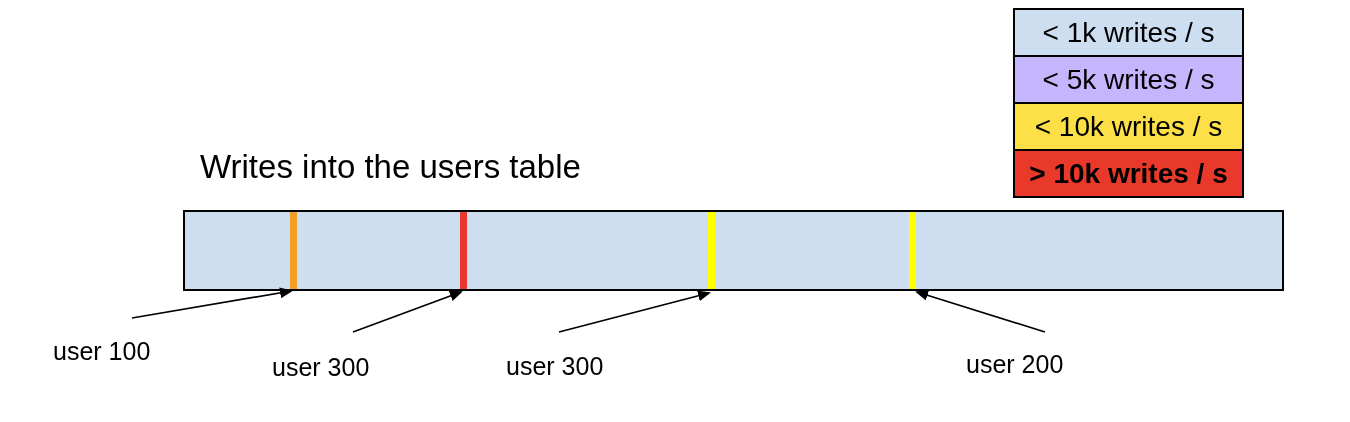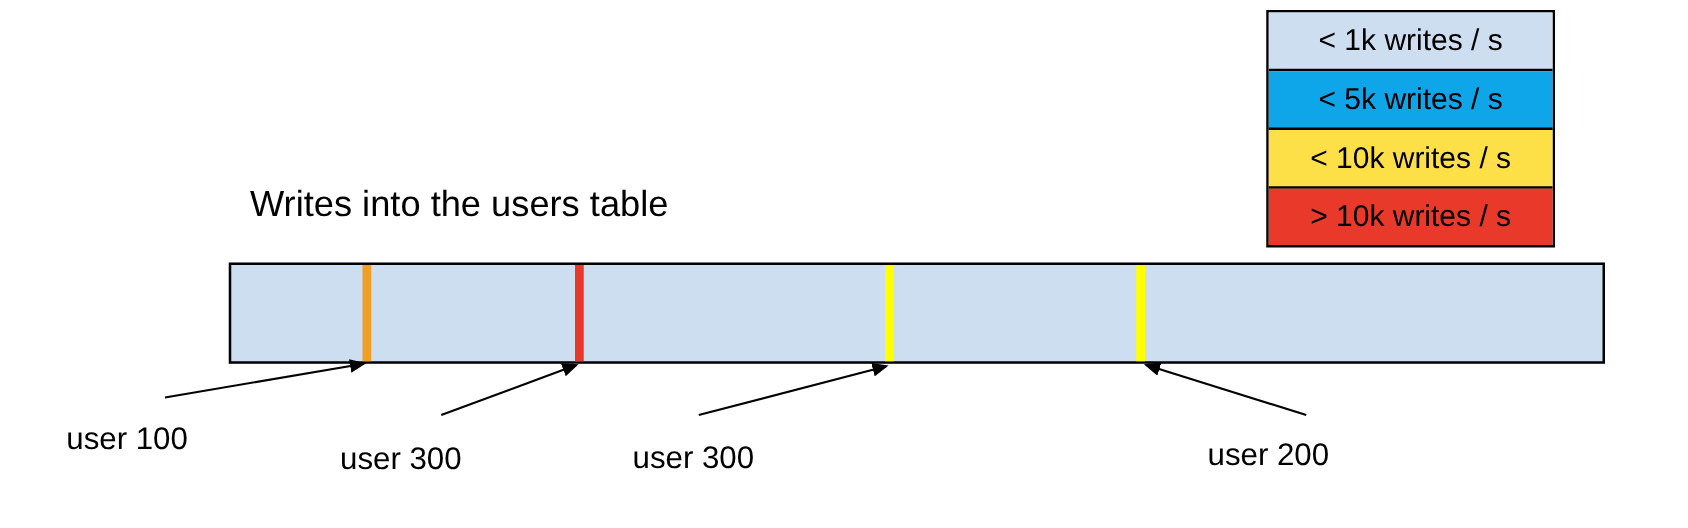--- a/index.html
+++ b/index.html
@@ -12,42 +12,42 @@
     position: relative;
     width: 1350px;
     height: 422px;
     background: #ffffff;
     overflow: hidden;
   }
   .diagram-title {
     position: absolute;
     left: 200px;
     top: 148px;
-    font-size: 29px;
+    font-size: 33px;
     color: #000000;
     white-space: nowrap;
   }
   .legend {
     position: absolute;
     left: 1013px;
     top: 8px;
     width: 231px;
     border: 2px solid #000000;
     box-sizing: border-box;
   }
   .legend-row {
     height: 45px;
     border-bottom: 2px solid #000000;
     display: flex;
     align-items: center;
     justify-content: center;
   }
-  .legend-row:last-child { border-bottom: none; }
+  .legend-row:last-child { border-bottom: none; font-weight: bold; }
   .legend-row span {
-    font-size: 24px;
+    font-size: 28px;
     color: #000000;
     white-space: nowrap;
     text-align: center;
   }
   .users-bar {
     position: absolute;
     box-sizing: border-box;
     border: 2px solid #000000;
   }
   .stripe {
@@ -72,21 +72,21 @@
 <body>
 
 <div class="canvas">
 
   <div class="diagram-title">Writes into the users table</div>
 
   <div class="legend">
       <div class="legend-row" style="background: rgb(206, 222, 241);">
         <span>&lt; 1k writes / s</span>
       </div>
-      <div class="legend-row" style="background: #0ea5e9;">
+      <div class="legend-row" style="background: #c4b5fd;">
         <span>&lt; 5k writes / s</span>
       </div>
       <div class="legend-row" style="background: #fde047;">
         <span>&lt; 10k writes / s</span>
       </div>
       <div class="legend-row" style="background: rgb(232, 57, 43);">
         <span>&gt; 10k writes / s</span>
       </div>
     </div>
 

